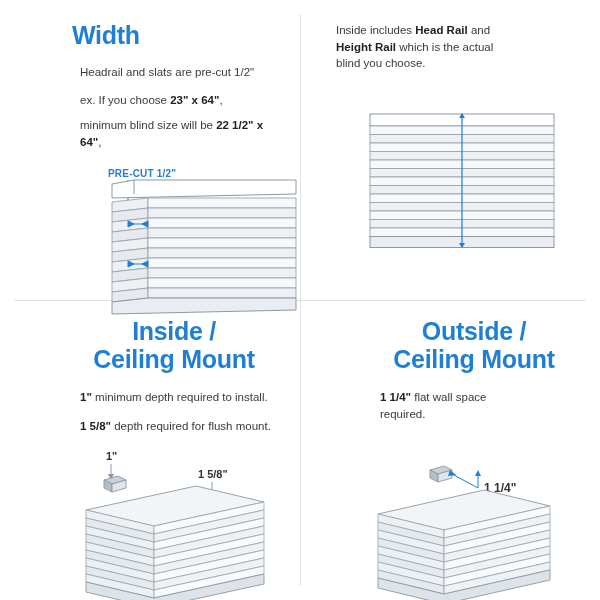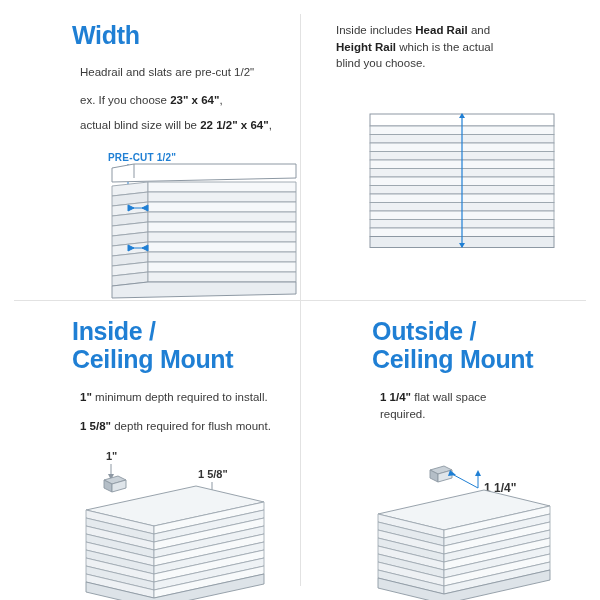--- a/index.html
+++ b/index.html
@@ -61,20 +61,21 @@
   h2.title {
     margin: 0 0 14px 0;
     font-size: 25px;
     line-height: 1.1;
     font-weight: bold;
     color: #1f7fd4;
     letter-spacing: -0.3px;
   }
   h2.title.two-line {
     margin-bottom: 16px;
+    text-align: center;
   }
   p.body {
     margin: 0 0 12px 8px;
     font-size: 11.5px;
     line-height: 1.45;
     color: #3a3a3a;
   }
   p.body.tight { margin-bottom: 8px; }
   .b { font-weight: bold; color: #222; }
   .art-wrap {
@@ -98,21 +99,21 @@
 
   <div class="grid">
 
     <div class="panel top-left">
       <h2 class="title">Width</h2>
       <p class="body">Headrail and slats are pre-cut 1/2"</p>
       <p class="body tight">
         <span>ex. If you choose </span><span class="b">23" x 64"</span><span>,</span>
       </p>
       <p class="body">
-        <span>actual blind size will be </span><span class="b">22 1/2" x 64"</span><span>,</span>
+        <span>minimum blind size will be </span><span class="b">22 1/2" x 64"</span><span>,</span>
       </p>
 
       <div class="art-wrap">
         <svg width="220" height="160" viewBox="0 0 220 160" style="position:absolute;left:34px;top:6px;overflow:visible">
 
           <text x="2" y="9" class="callout" font-family="Liberation Sans, sans-serif" font-size="9.5" font-weight="bold" fill="#1f7fd4">PRE-CUT 1/2"</text>
 
           <line x1="22" y1="12" x2="22" y2="140" stroke="#1f7fd4" stroke-width="1" stroke-dasharray="3,3"></line>
           <line x1="42" y1="12" x2="42" y2="140" stroke="#1f7fd4" stroke-width="1" stroke-dasharray="3,3"></line>
 

